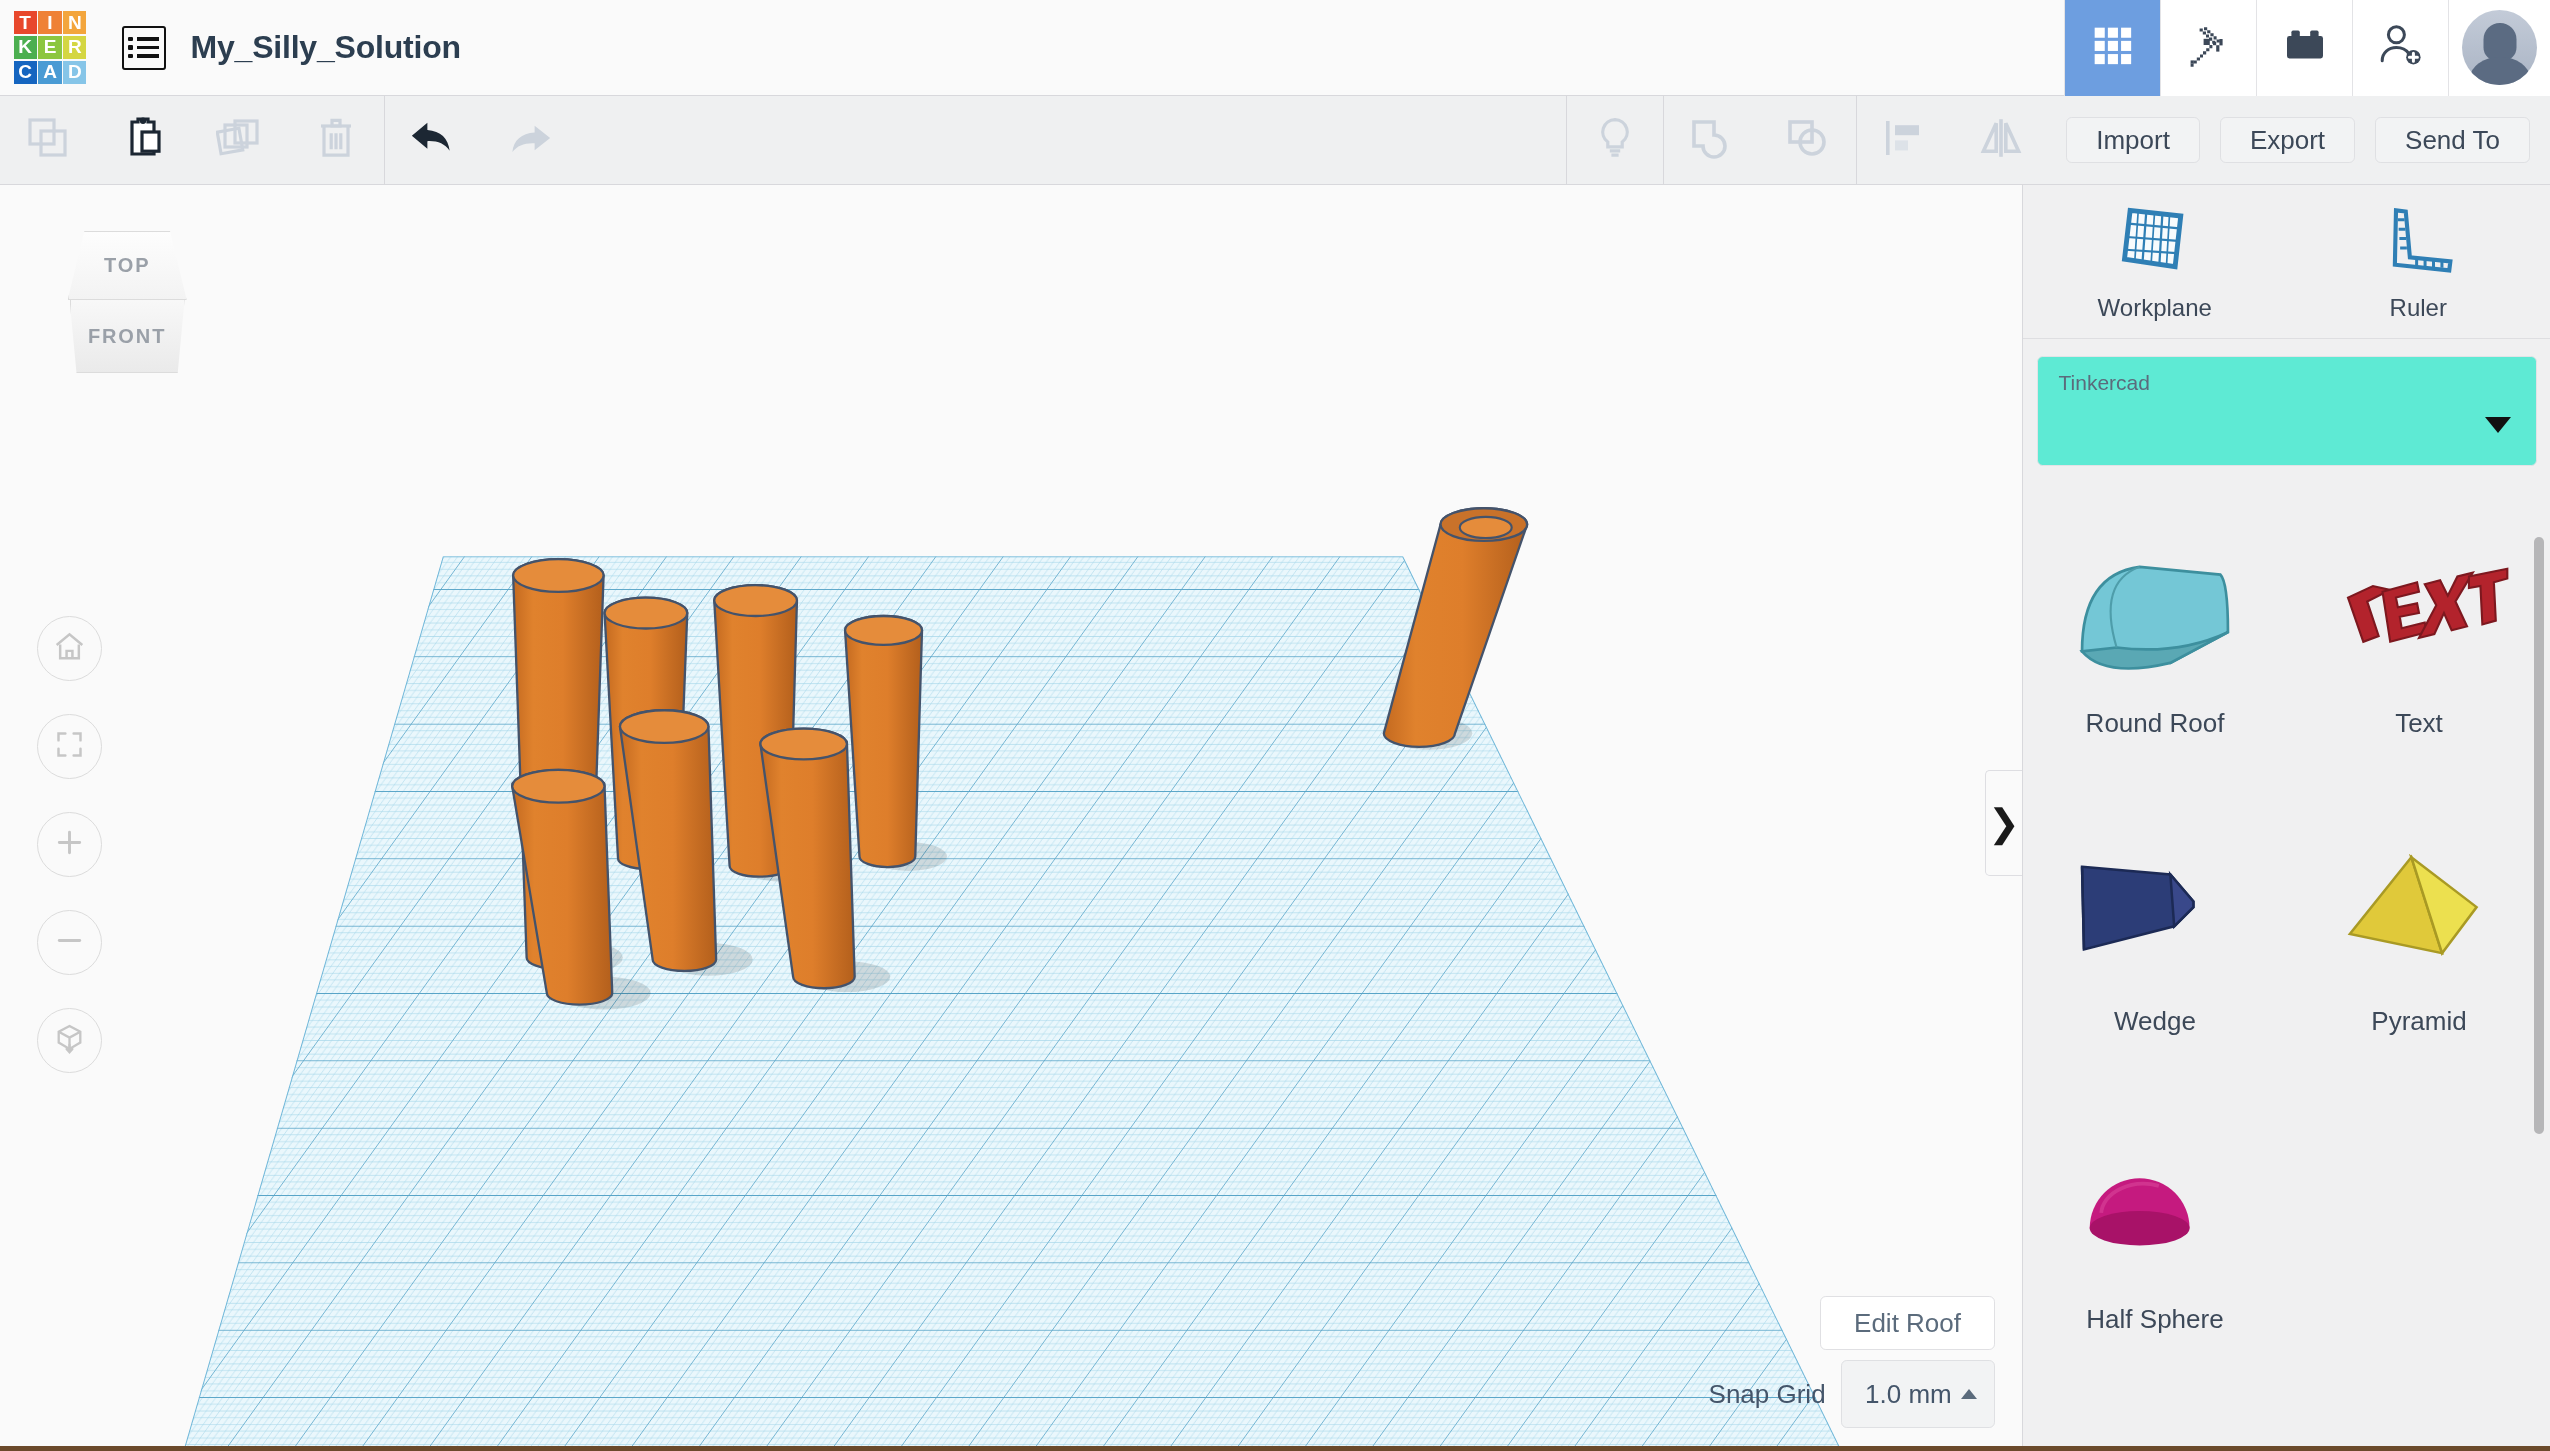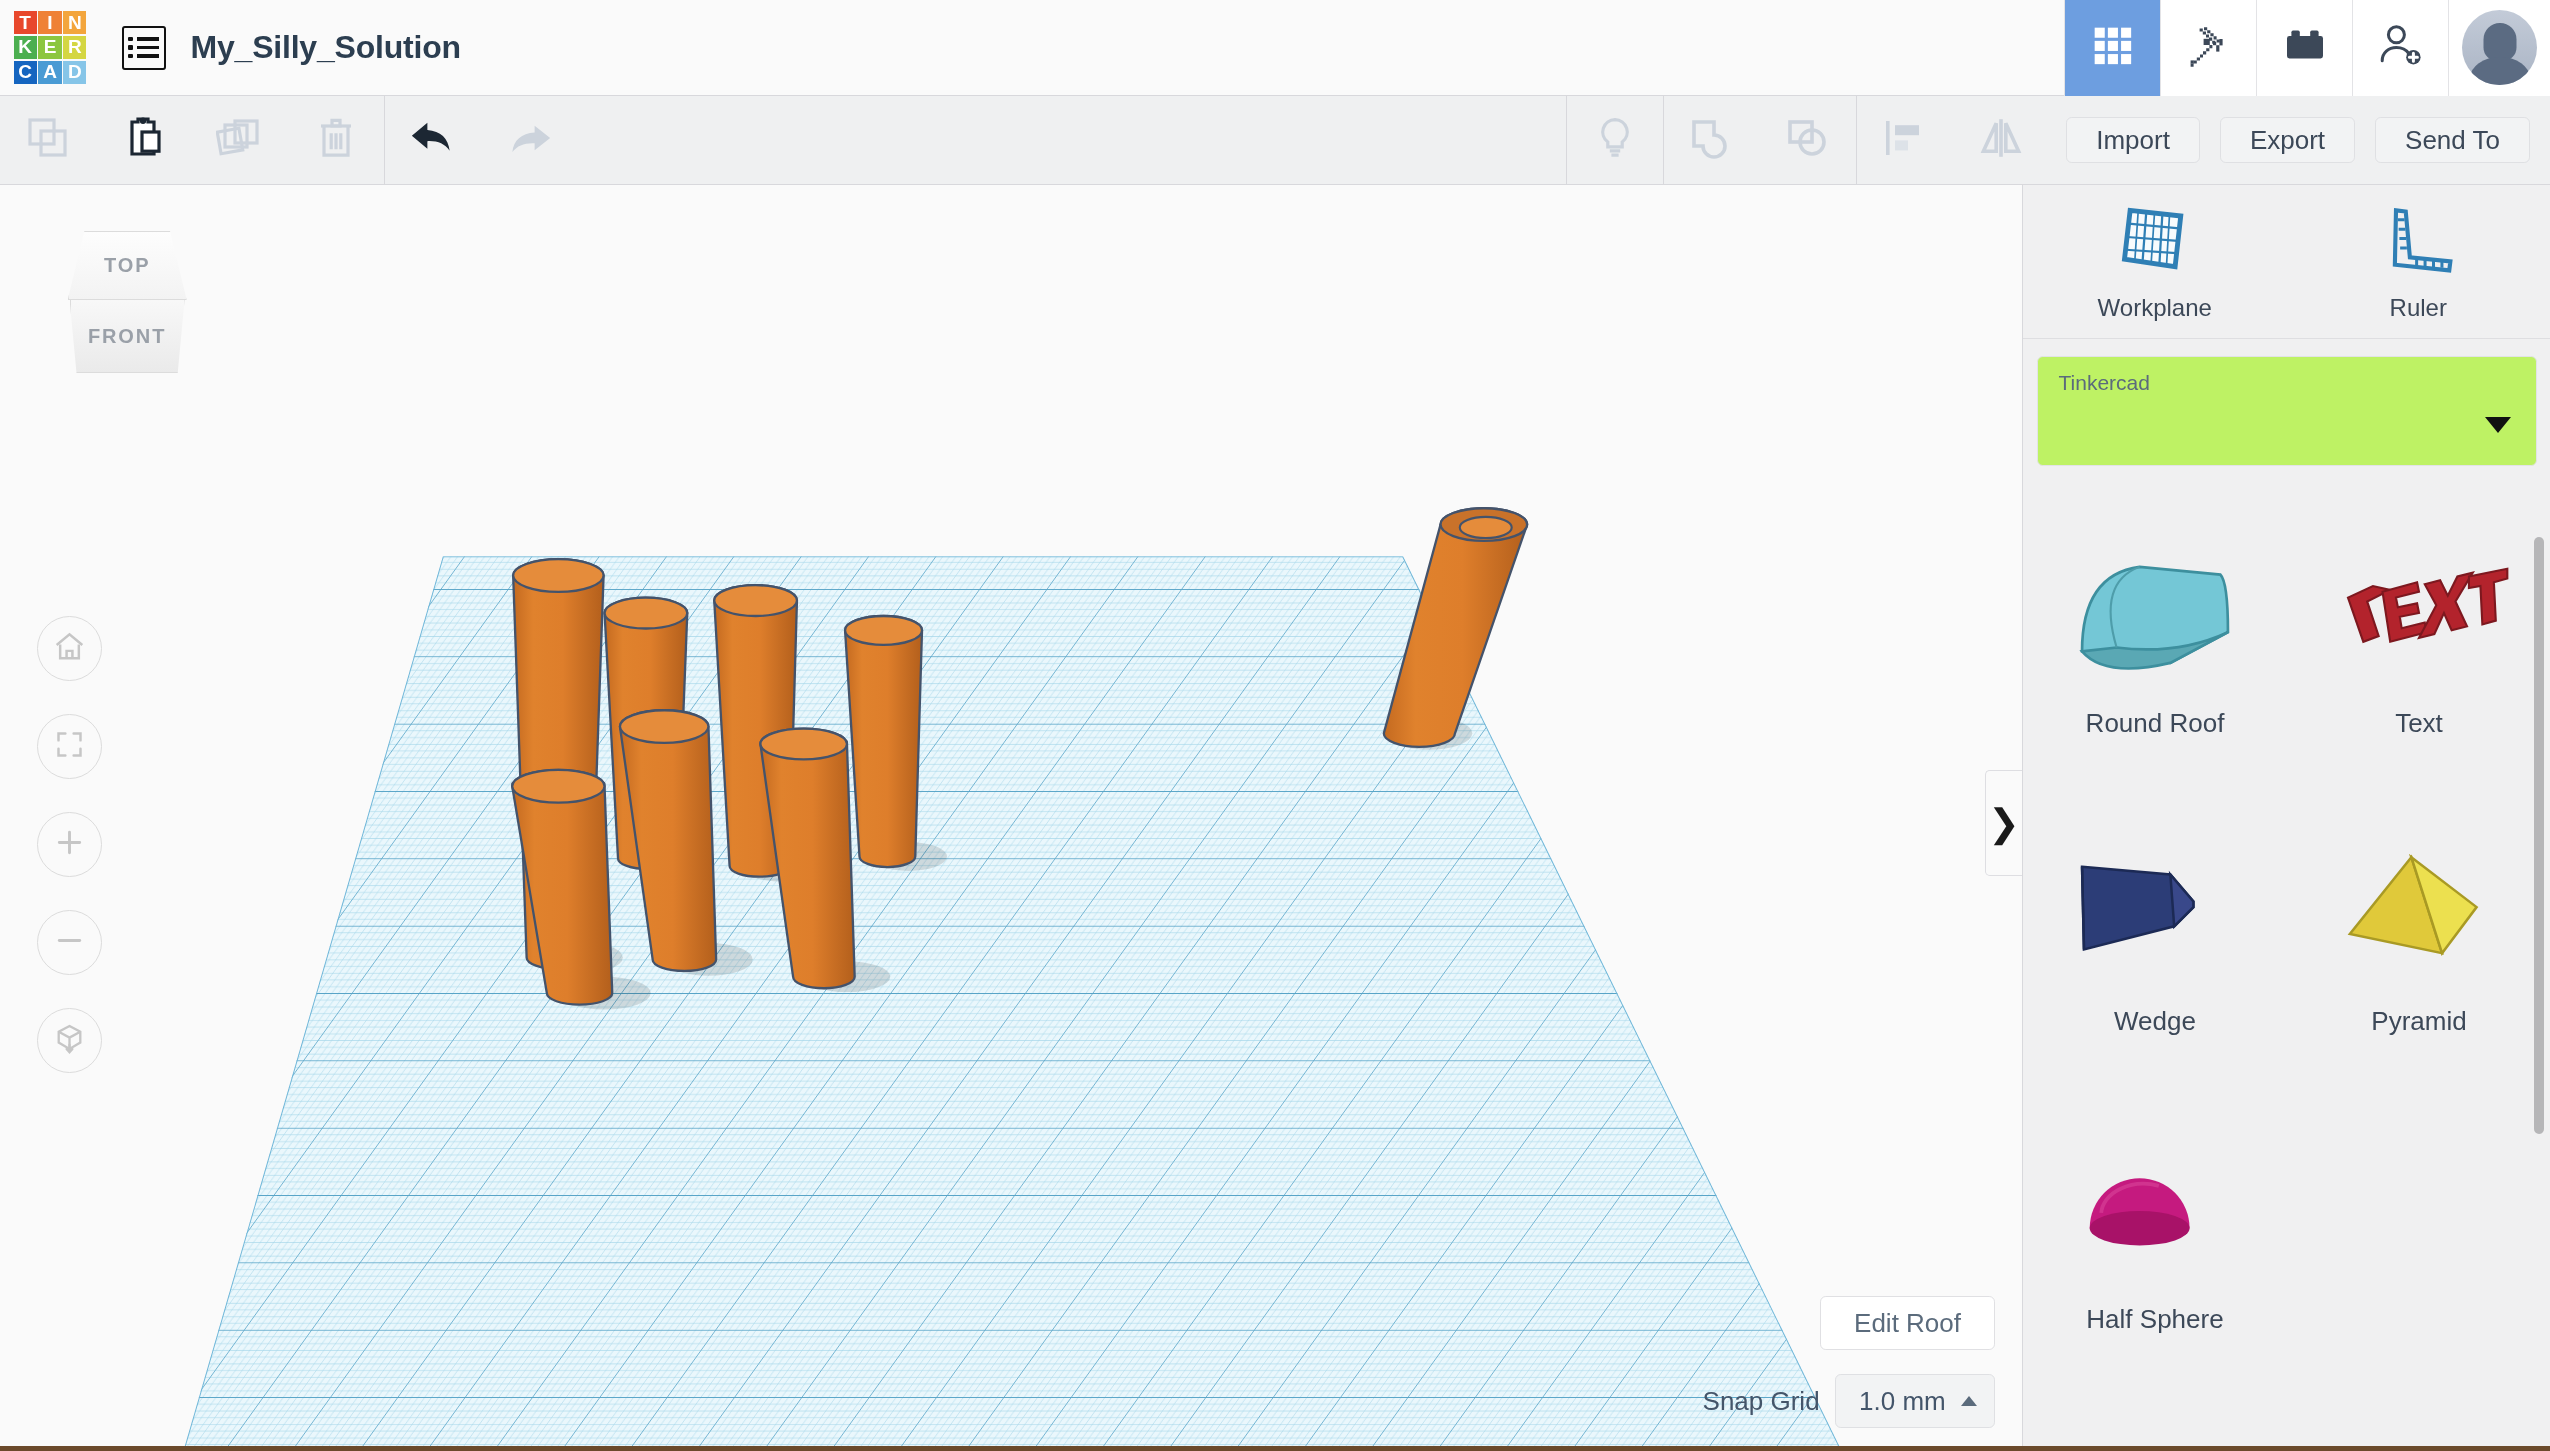--- a/index.html
+++ b/index.html
@@ -118,21 +118,21 @@
     height:54px; padding: 0 33px; display:flex; align-items:center;
     font-size:26px; color:#5b6b7c; cursor:pointer;
   }
   .grid-ctl-snap {
     position:absolute; right:27px; bottom:23px;
     display:flex; align-items:center; gap:15.4px;
   }
   .snap-label { font-size:26px; color:#44556a; }
   .snap-select {
     background:#f2f3f4; border:1px solid #dfe0e3; border-radius:5.8px;
-    height:54px; padding:0 17.3px 0 23px; display:flex; align-items:center; gap:15px;
+    height:68px; padding:0 17.3px 0 23px; display:flex; align-items:center; gap:9px;
     font-size:26px; color:#44556a; cursor:pointer;
   }
   .caret-up {
     width:0;height:0;border-left:8.7px solid transparent;border-right:8.7px solid transparent;
     border-bottom:10.6px solid #5b6b7c;
   }
 
   
   .collapse {
     position:absolute; left:1985px; top:770px; width:37px; height:106px;
@@ -151,21 +151,21 @@
     height:154px; display:flex; border-bottom:1px solid #dedee1;
   }
   .rp-tool {
     flex:1; display:flex; flex-direction:column; align-items:center; justify-content:center;
     gap:13.5px; cursor:pointer;
   }
   .rp-tool .lbl { font-size:24px; color:#3c4858; }
 
   .shapes-select {
     margin:17.3px 13.5px 0 13.5px; height:110px;
-    background:#bef264; border:1px solid #e2e3e6; border-radius:5.8px;
+    background:#5eead4; border:1px solid #e2e3e6; border-radius:5.8px;
     padding:13.5px 21px; position:relative; cursor:pointer;
   }
   .ss-sub { font-size:21px; color:#5b6b7c; }
   .ss-main { font-size:32px; color:#2c3e50; margin-top:4.8px; }
   .ss-caret {
     position:absolute; right:25px; top:60px;
     width:0;height:0;border-left:13.5px solid transparent;border-right:13.5px solid transparent;
     border-top:16.4px solid #111;
   }
 

